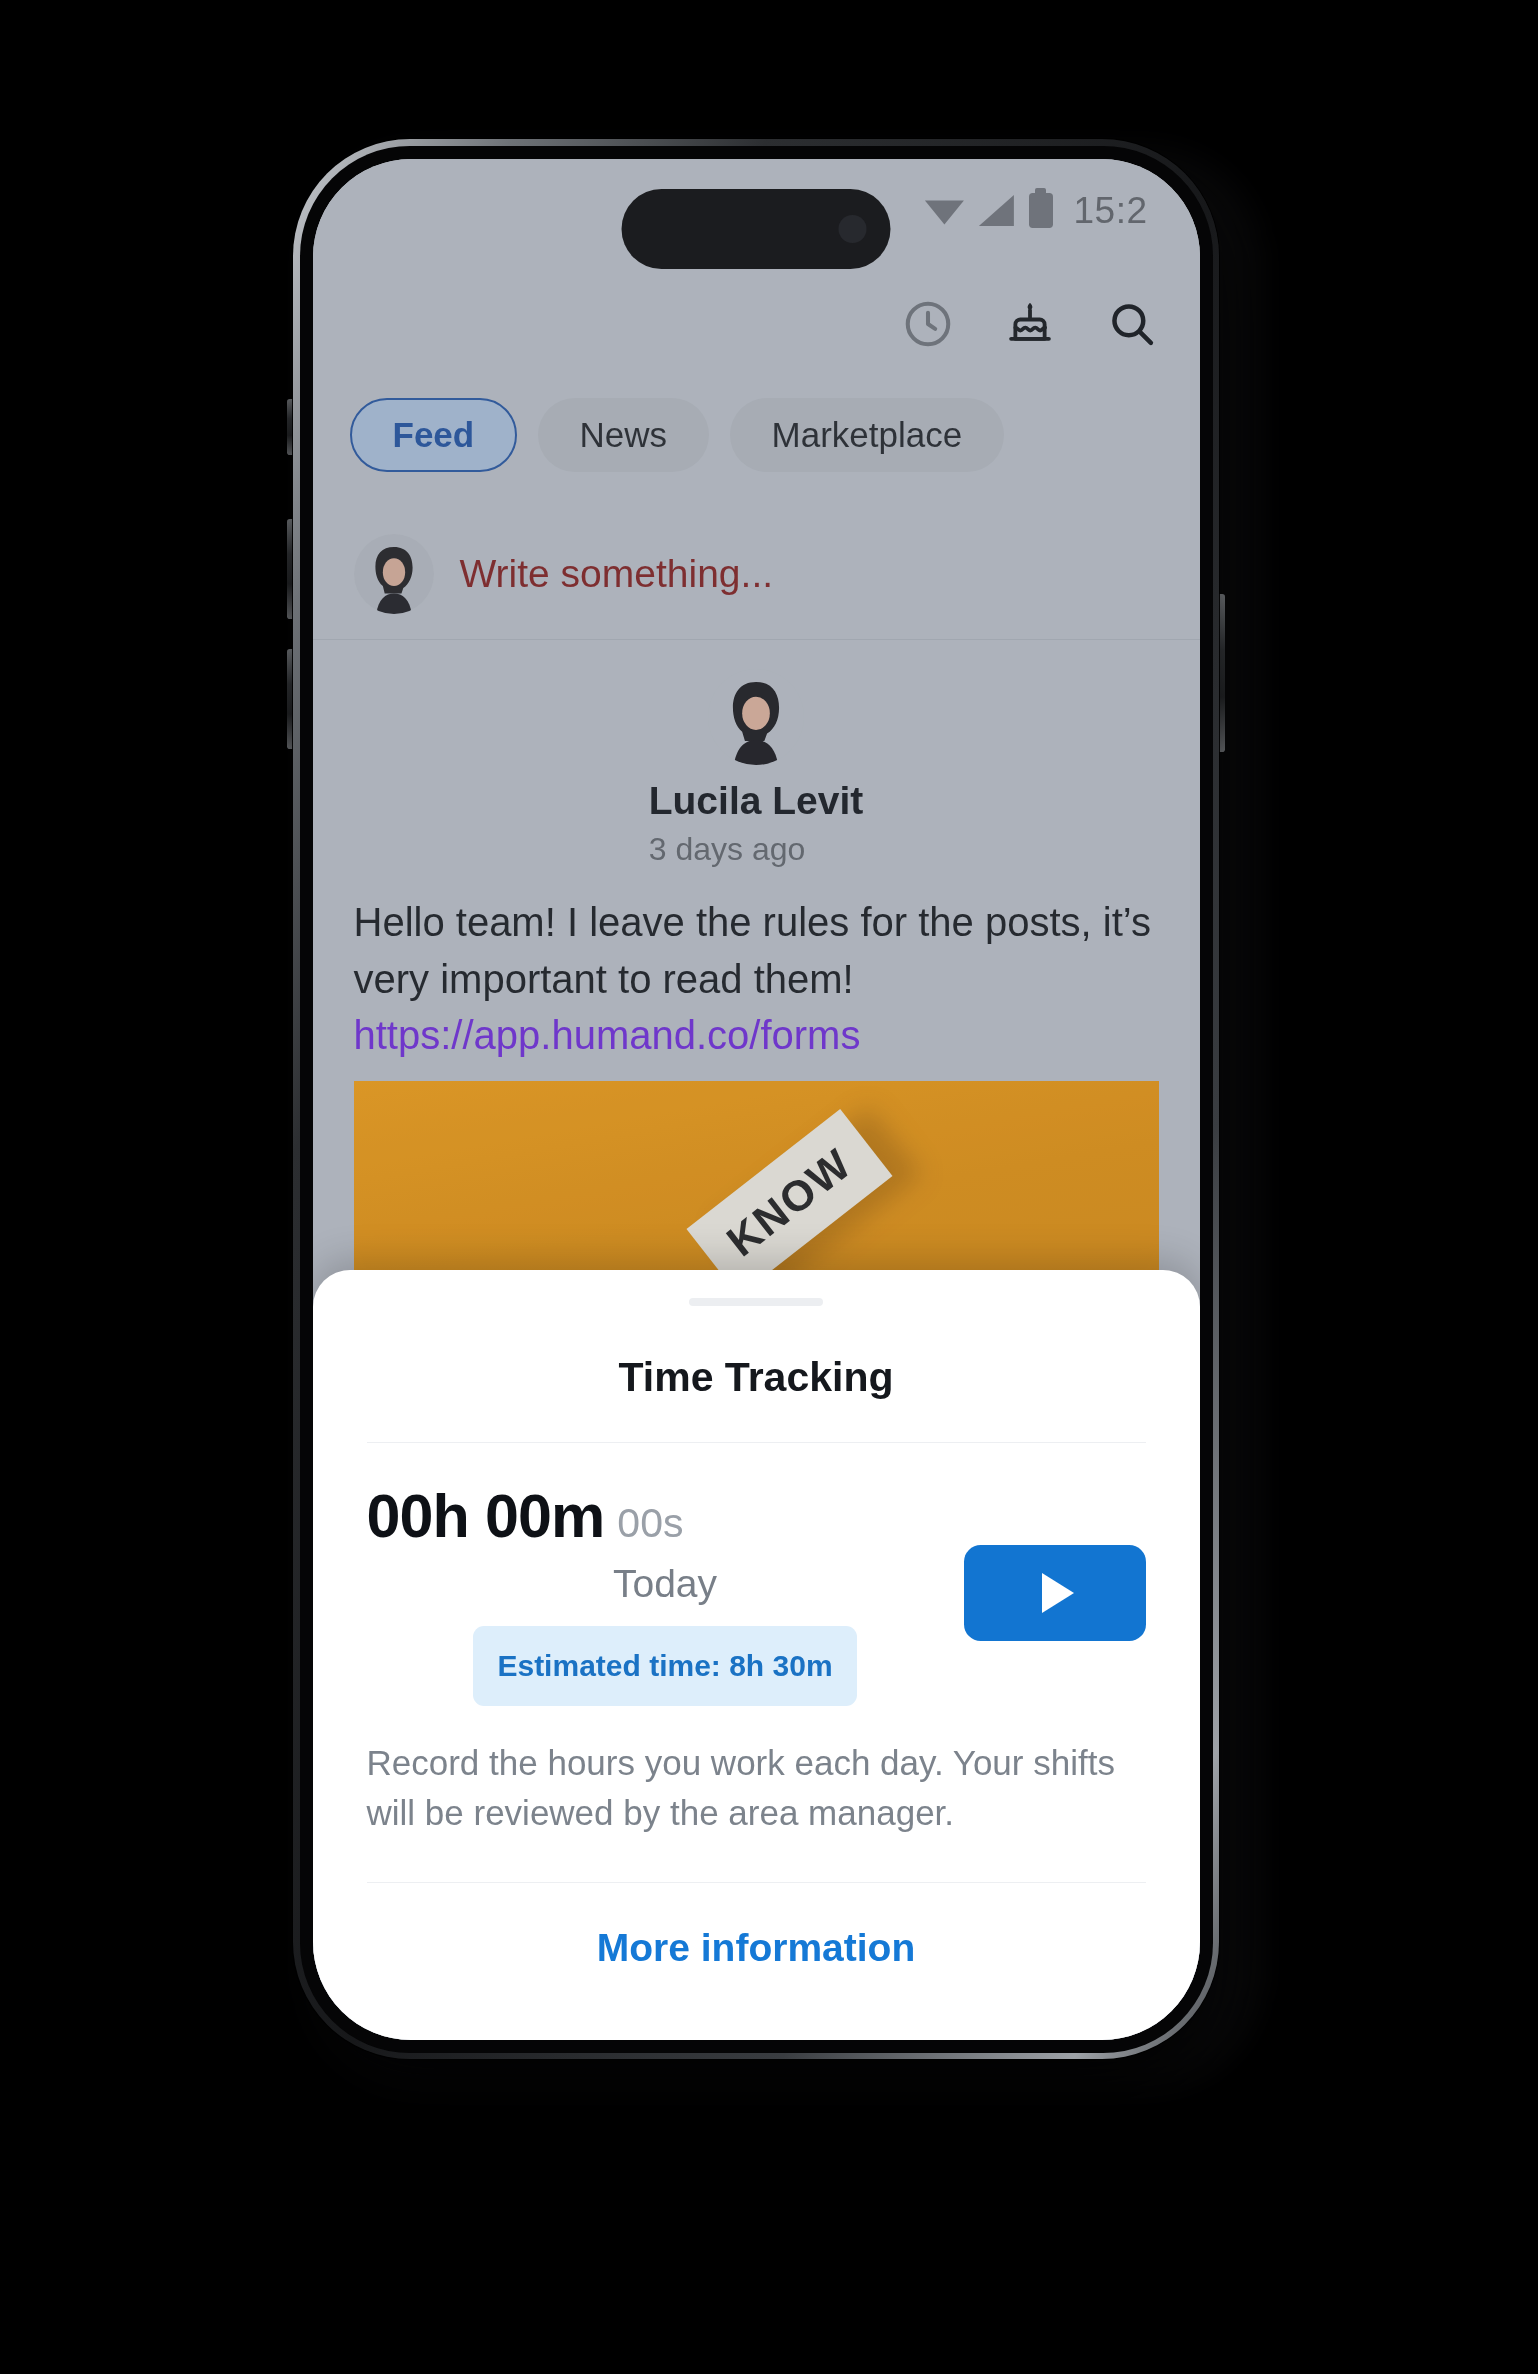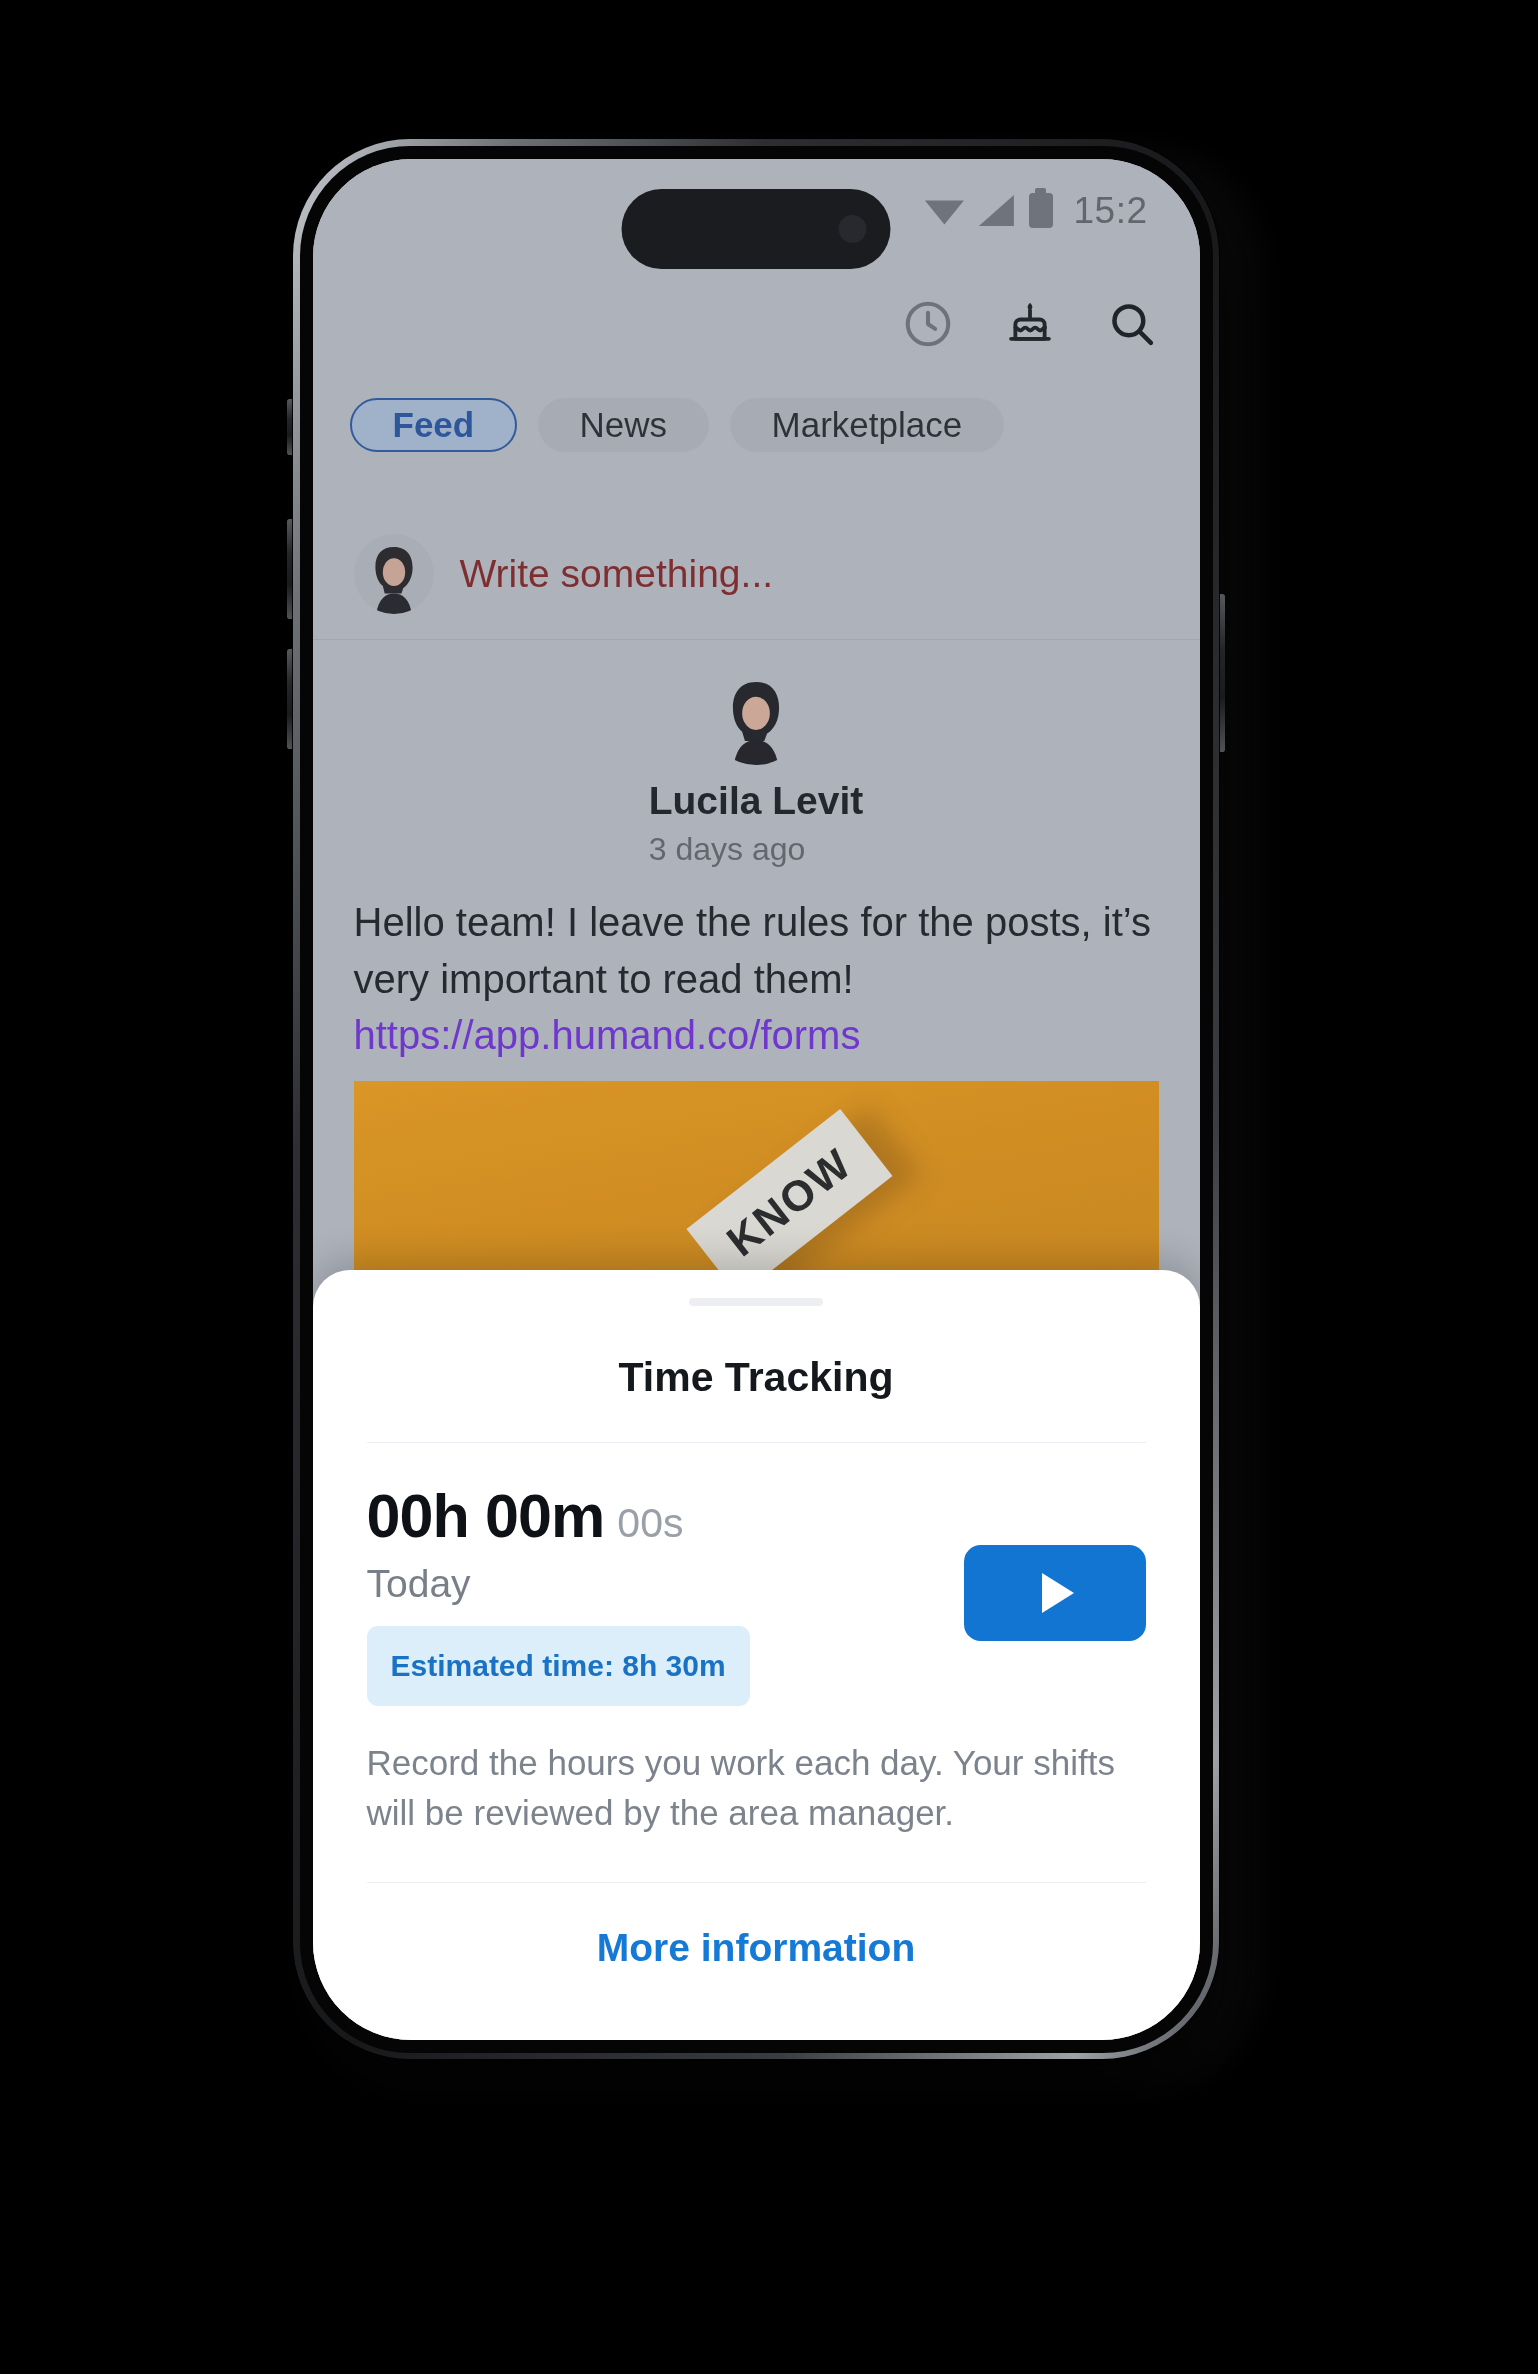--- a/index.html
+++ b/index.html
@@ -173,21 +173,21 @@
   
   .tabs {
     position: absolute;
     left: 0; top: 239px;
     width: 100%;
     display: flex;
     gap: 20.4px;
     padding: 0 37px;
   }
   .tab {
-    height: 54px;
+    height: 74px;
     padding: 13px 41px;
     border-radius: 41px;
     display: flex;
     align-items: center;
     justify-content: center;
     font-size: 35px;
     color: #1e2227;
     background: #b1b6be;
     border: 1.9px solid transparent;
   }
@@ -308,20 +308,21 @@
     font-weight: 700;
     color: #15181d;
     margin-top: 48px;
     padding-bottom: 41px;
     border-bottom: 1.9px solid #edeff2;
   }
   .tracker-row {
     display: flex;
     align-items: center;
     padding: 37px 0 7.4px 0;
+    text-align: center;
   }
   .tracker-left { flex: 1 1 auto; }
   .timer-line {
     display: flex;
     align-items: baseline;
     gap: 13px;
   }
   .timer-main {
     font-size: 61px;
     font-weight: 700;

